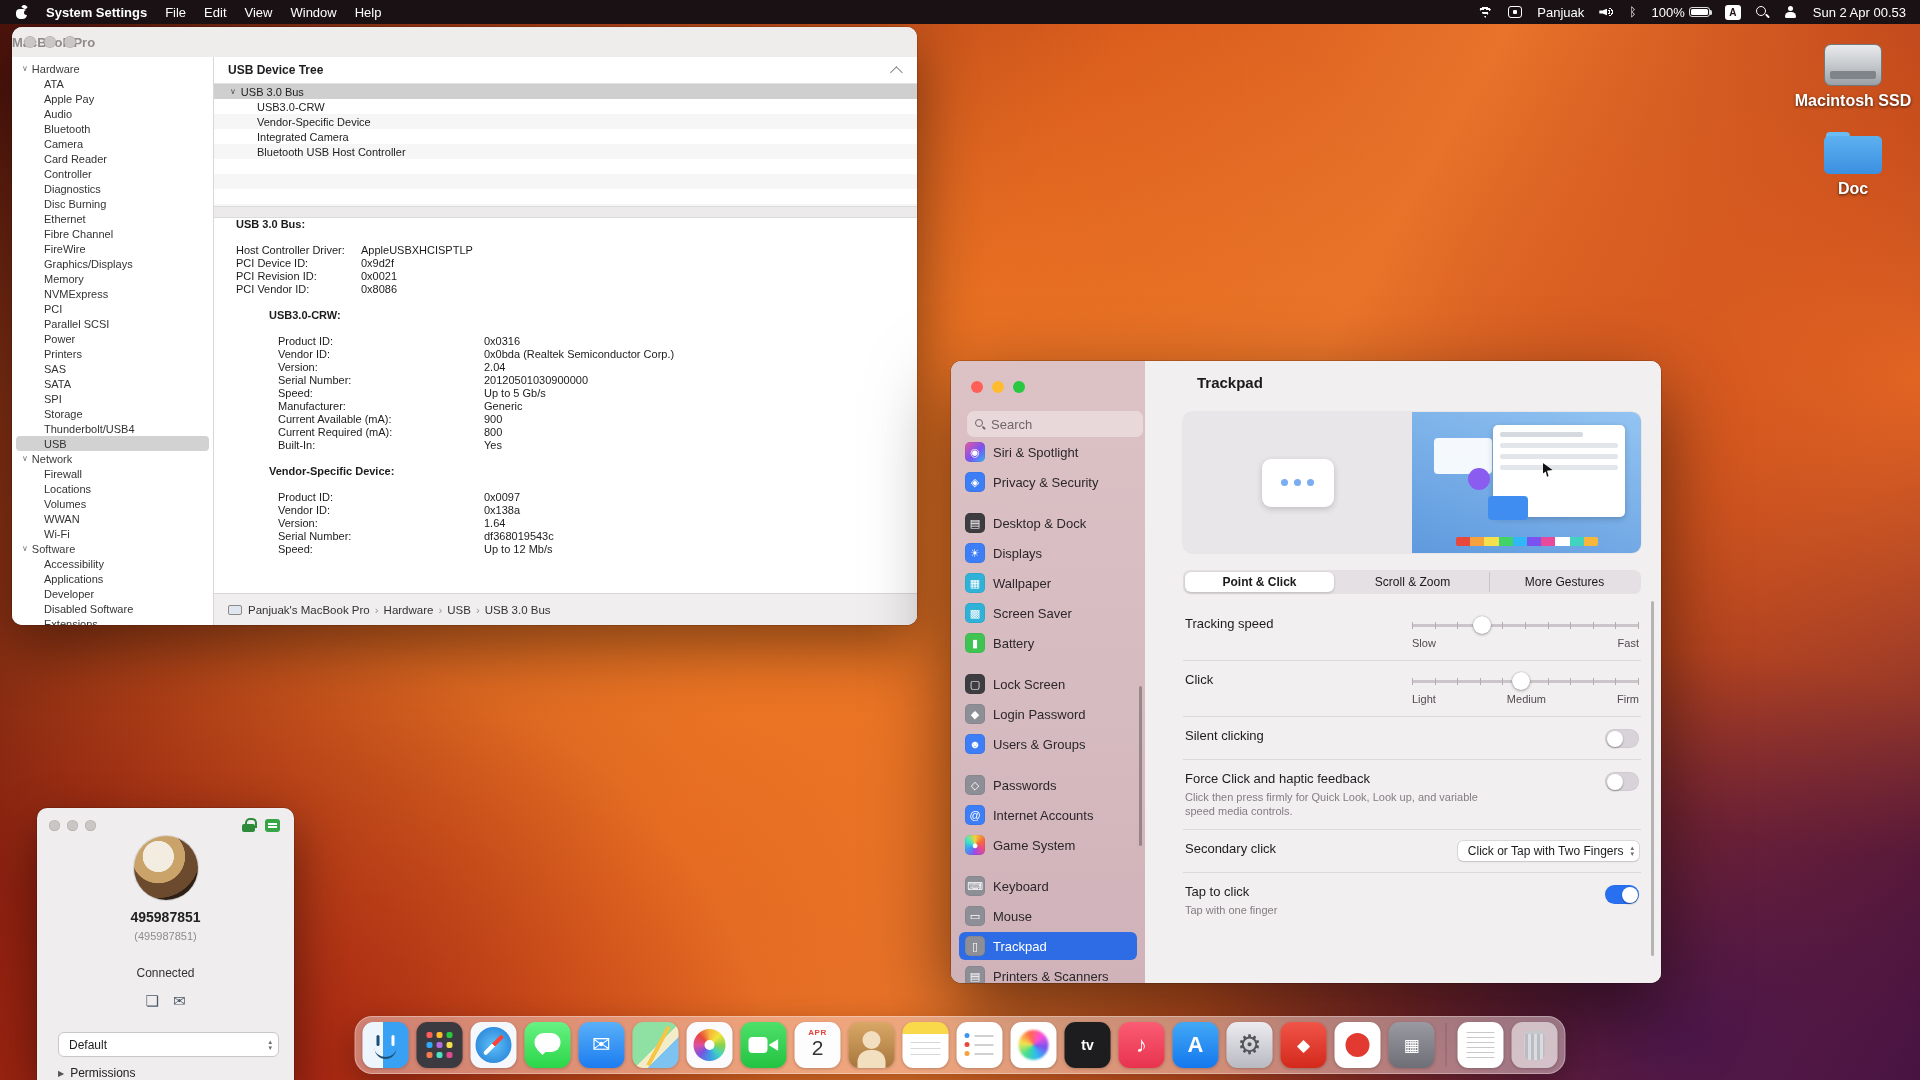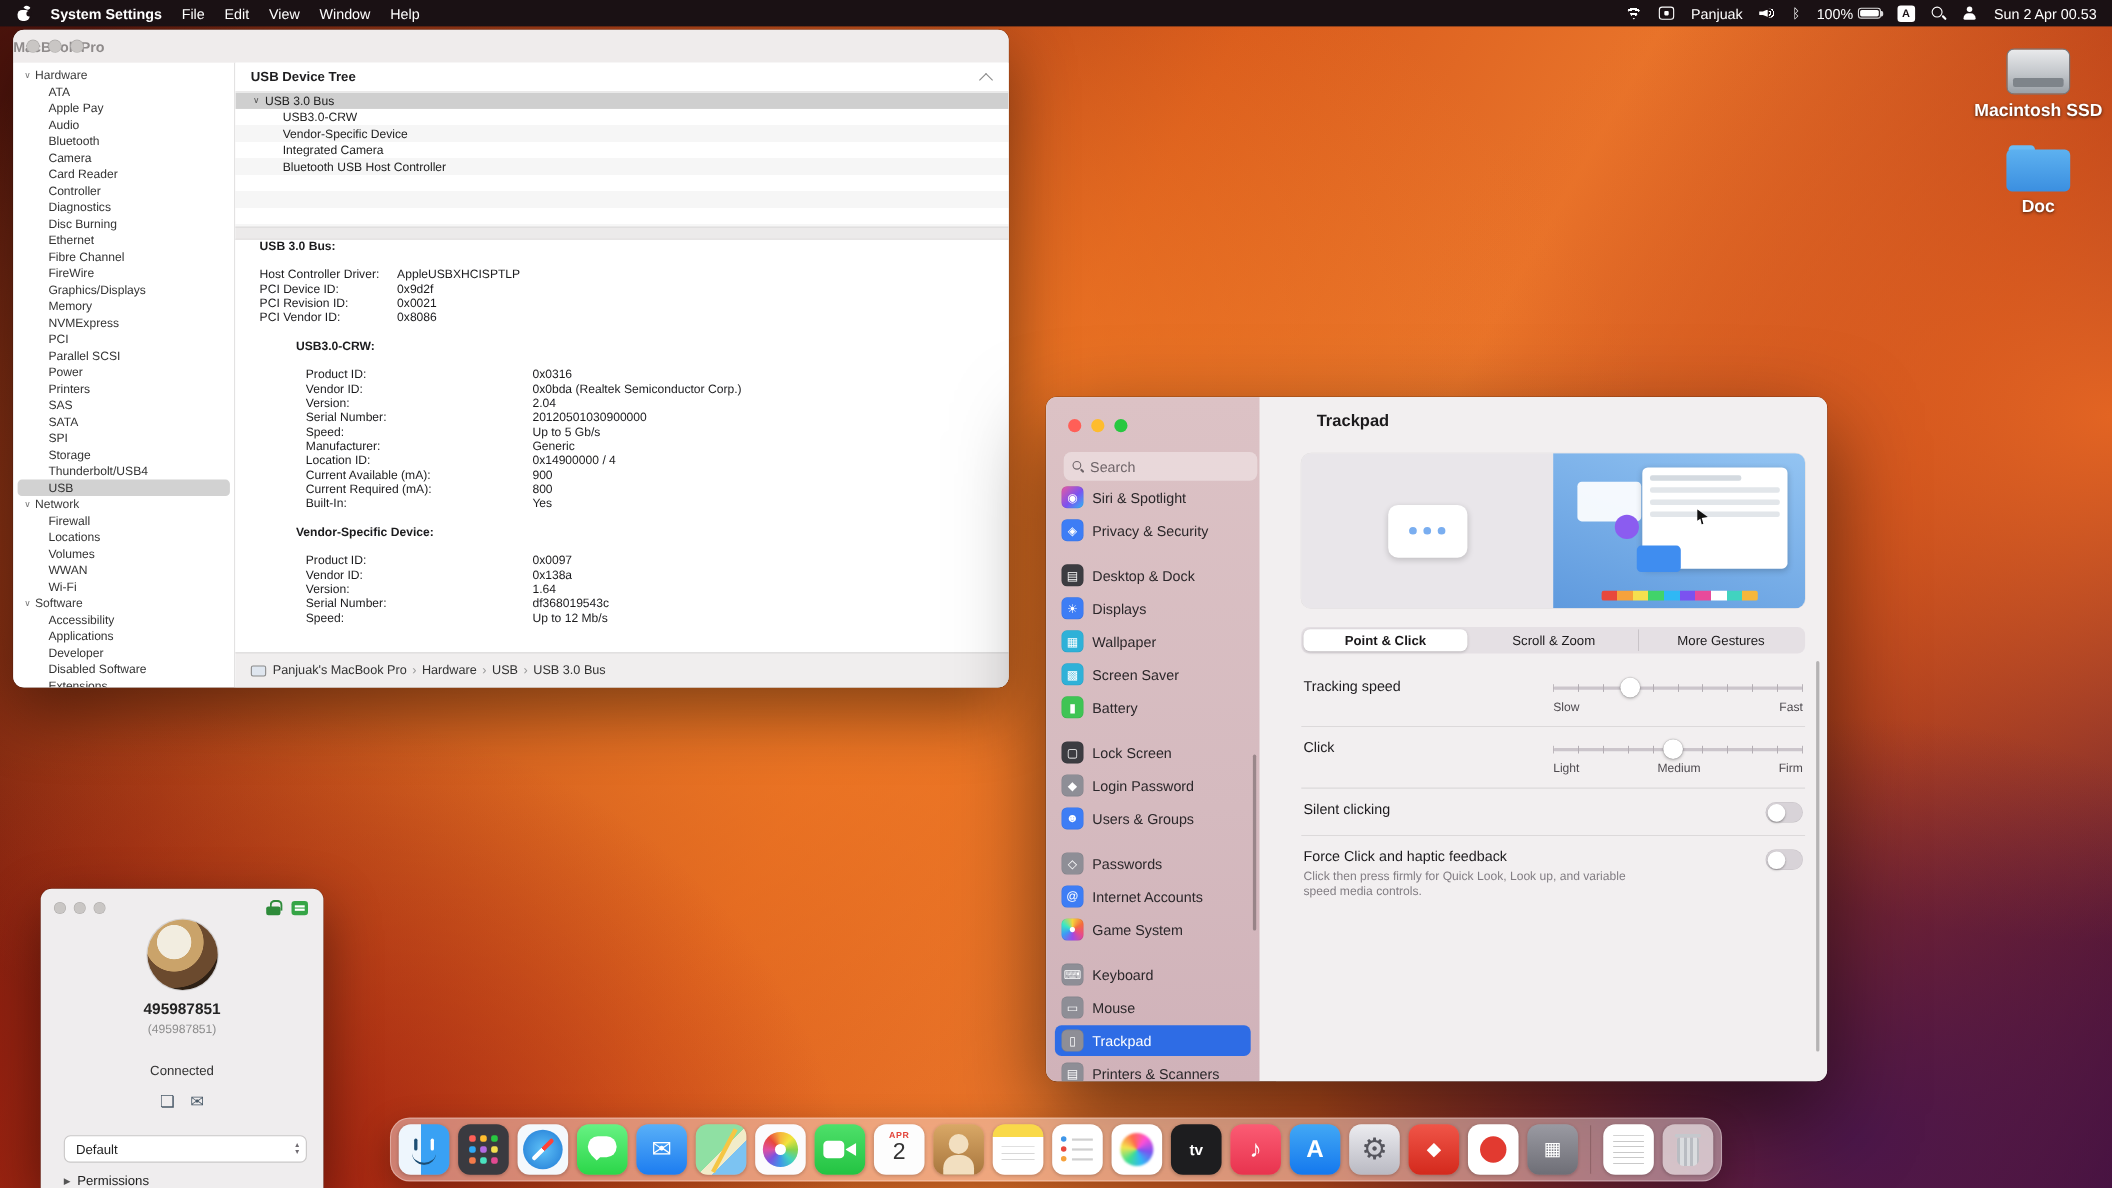--- a/index.html
+++ b/index.html
@@ -494,24 +494,20 @@
           </div>
           <div class="detail-row ind">
             <span class="detail-label">Speed:</span>
             <span class="detail-value">Up to 5 Gb/s</span>
           </div>
           <div class="detail-row ind">
             <span class="detail-label">Manufacturer:</span>
             <span class="detail-value">Generic</span>
           </div>
           <div class="detail-row ind">
-            <span class="detail-label">Location ID:</span>
-            <span class="detail-value">0x14900000 / 4</span>
-          </div>
-          <div class="detail-row ind">
             <span class="detail-label">Current Available (mA):</span>
             <span class="detail-value">900</span>
           </div>
           <div class="detail-row ind">
             <span class="detail-label">Current Required (mA):</span>
             <span class="detail-value">800</span>
           </div>
           <div class="detail-row ind">
             <span class="detail-label">Built-In:</span>
             <span class="detail-value">Yes</span>
@@ -706,20 +702,39 @@
             </div>
             <div class="toggle"></div>
           </div>
           <div class="srow">
             <div class="srow-left">
               <div class="srow-label">Force Click and haptic feedback</div>
               <div class="srow-desc">Click then press firmly for Quick Look, Look up, and variable speed media controls.</div>
             </div>
             <div class="toggle"></div>
           </div>
+          <div class="srow">
+            <div class="srow-left">
+              <div class="srow-label">Secondary click</div>
+            </div>
+            <div class="pselect">
+              <span class="pselect-value">Click or Tap with Two Fingers</span>
+              <span class="stepper">
+                <span>▴</span>
+                <span>▾</span>
+              </span>
+            </div>
+          </div>
+          <div class="srow">
+            <div class="srow-left">
+              <div class="srow-label">Tap to click</div>
+              <div class="srow-desc">Tap with one finger</div>
+            </div>
+            <div class="toggle on"></div>
+          </div>
         </div>
       <div class="sbar"></div>
     </div>
   </div>
 
   <div class="jwin">
     <div class="j-lights">
       <span class="tlight tl-inactive"></span>
       <span class="tlight tl-inactive"></span>
       <span class="tlight tl-inactive"></span>

